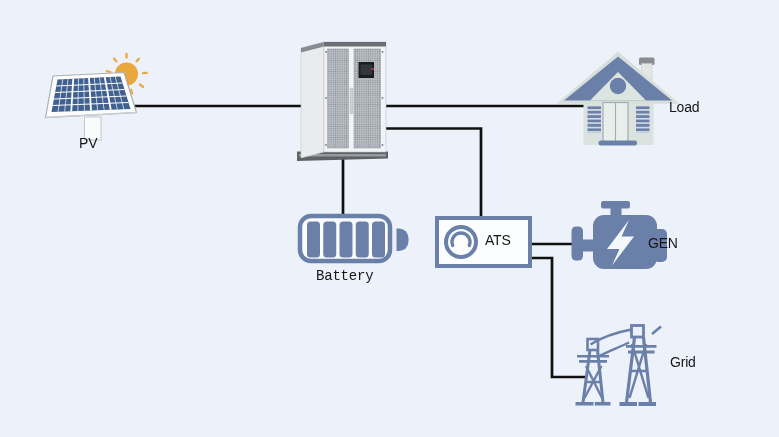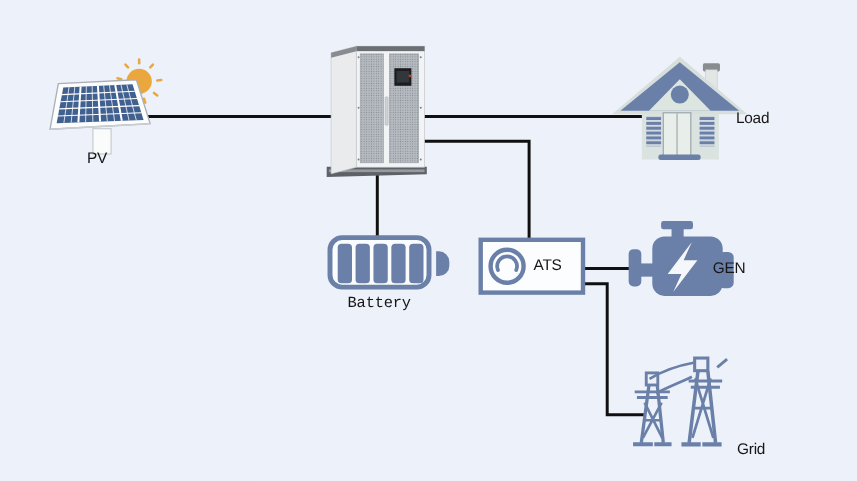--- a/index.html
+++ b/index.html
@@ -173,15 +173,15 @@
       <path d="M619.5,404 H637 M638.5,404 H656" stroke-width="4"></path>
     </g>
   </g>
 </svg>
 
 <div class="label" style="left:79px;top:136px;">PV</div>
 <div class="label" style="left:669px;top:100px;">Load</div>
 <div class="label" style="left:316px;top:269px;font-family:Liberation Mono, monospace;">Battery</div>
 <div class="label" style="left:485px;top:233px;">ATS</div>
 <div class="label" style="left:648px;top:236px;">GEN</div>
-<div class="label" style="left:670px;top:355px;margin-top:46px;">Grid</div>
+<div class="label" style="left:670px;top:355px;">Grid</div>
 
 </div>
 
 </body></html>

